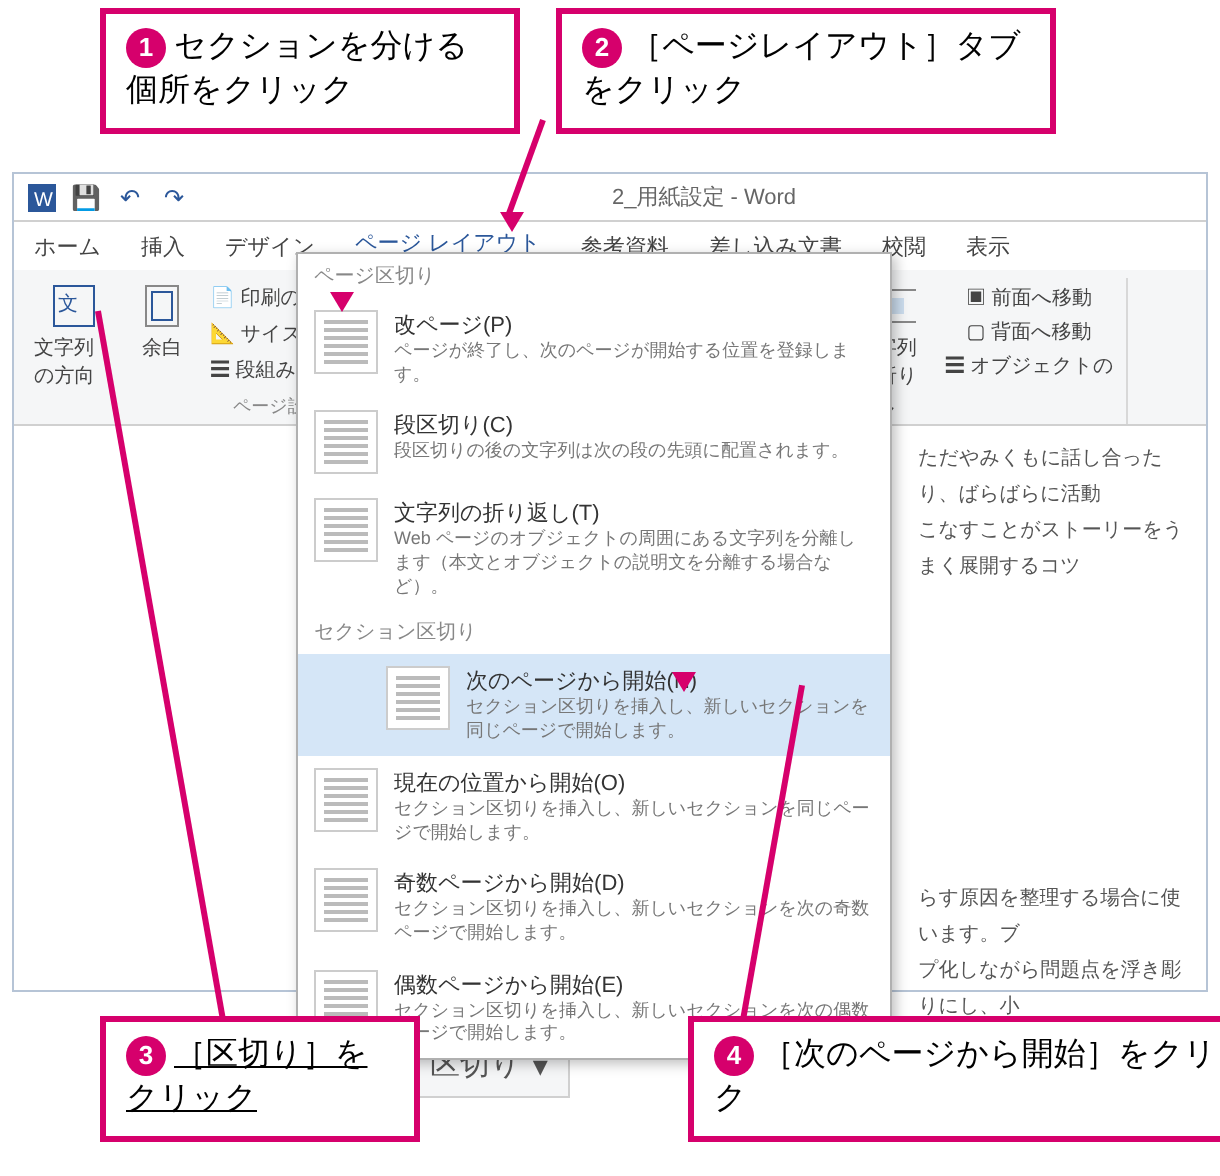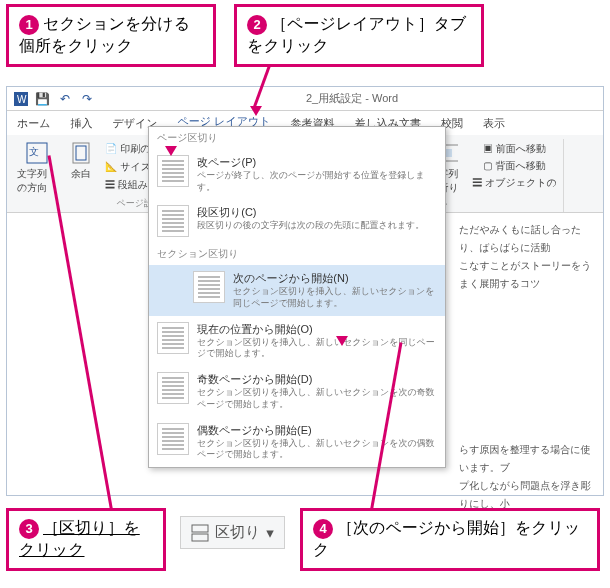--- a/index.html
+++ b/index.html
@@ -1,18 +1,18 @@
 <!DOCTYPE html>
 <html><head>
 <meta charset="utf-8">
 <style>
 * { margin: 0; padding: 0; box-sizing: border-box; font-family: "Meiryo", "Yu Gothic", sans-serif; }
 body { width: 610px; height: 588px; position: relative; background: #fff; overflow: hidden; }
 
-.callout { position: absolute; border: 3px solid #d6006c; background: #fff; padding: 6px 10px; font-size: 16px; line-height: 1.4; z-index: 20; }
+.callout { position: absolute; border: 3px solid #d6006c; background: #fff; padding: 6px 10px; font-size: 16px; line-height: 1.4; z-index: 20; margin-left: 44px; }
 .callout .num { display: inline-block; width: 20px; height: 20px; border-radius: 50%; background: #d6006c; color: #fff; text-align: center; line-height: 20px; font-size: 13px; font-weight: bold; margin-right: 4px; }
 
 .arrow { position: absolute; background: #d6006c; z-index: 19; }
 .arrow-head { position: absolute; width: 0; height: 0; z-index: 19; }
 
 .app-window { position: absolute; top: 86px; left: 6px; right: 6px; height: 410px; background: #fff; border: 1px solid #b6c4d6; font-size: 11px; color: #444; }
 
 .titlebar { height: 24px; background: #fff; display: flex; align-items: center; border-bottom: 1px solid #d0d0d0; }
 .qat { display: flex; align-items: center; padding: 0 6px; gap: 6px; }
 .qat-icon { width: 16px; height: 16px; display: flex; align-items: center; justify-content: center; color: #2b579a; font-size: 12px; }
@@ -201,20 +201,27 @@
         <div class="dd-desc">ページが終了し、次のページが開始する位置を登録します。</div>
       </div>
   </div>
   <div class="dd-item">
     <div class="dd-icon"></div>
     <div class="dd-text">
         <div class="dd-title">段区切り(C)</div>
         <div class="dd-desc">段区切りの後の文字列は次の段の先頭に配置されます。</div>
       </div>
   </div>
+  <div class="dd-item">
+    <div class="dd-icon"></div>
+    <div class="dd-text">
+        <div class="dd-title">文字列の折り返し(T)</div>
+        <div class="dd-desc">Web ページのオブジェクトの周囲にある文字列を分離します（本文とオブジェクトの説明文を分離する場合など）。</div>
+      </div>
+  </div>
   <div class="dd-section-label">セクション区切り</div>
   <div class="dd-item highlight">
     <div class="dd-icon"></div>
     <div class="dd-text">
         <div class="dd-title">次のページから開始(N)</div>
         <div class="dd-desc">セクション区切りを挿入し、新しいセクションを同じページで開始します。</div>
       </div>
   </div>
   <div class="dd-item">
     <div class="dd-icon"></div>

